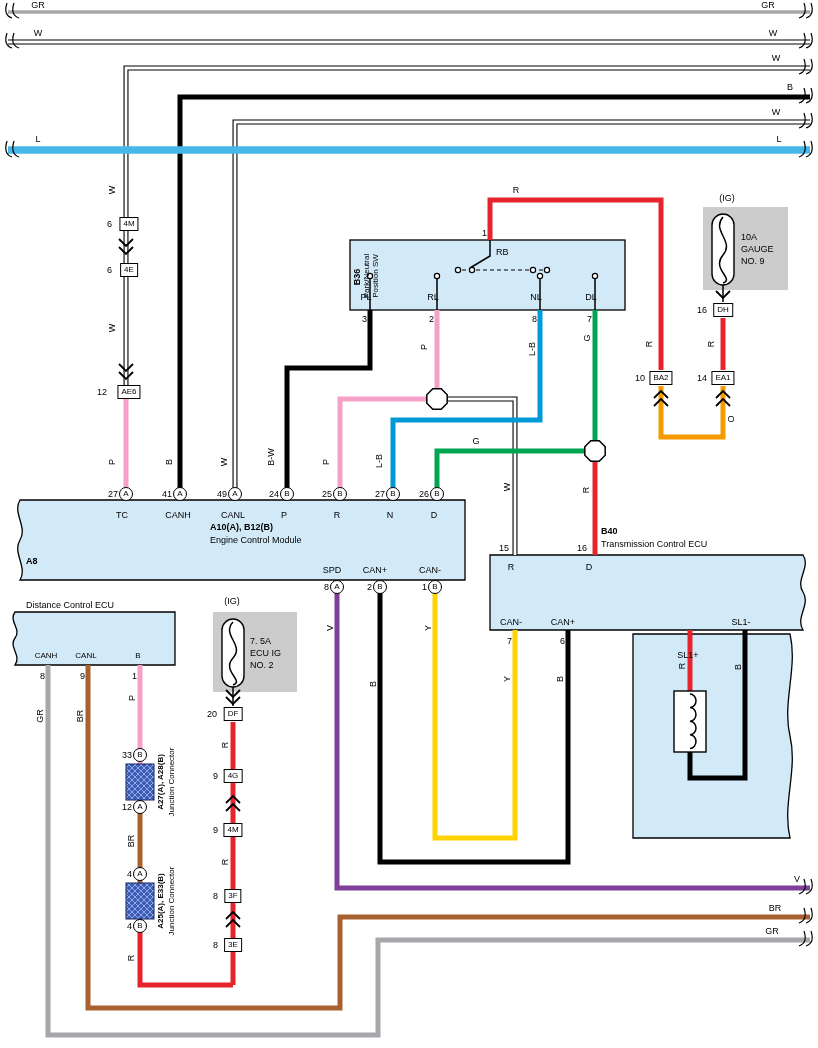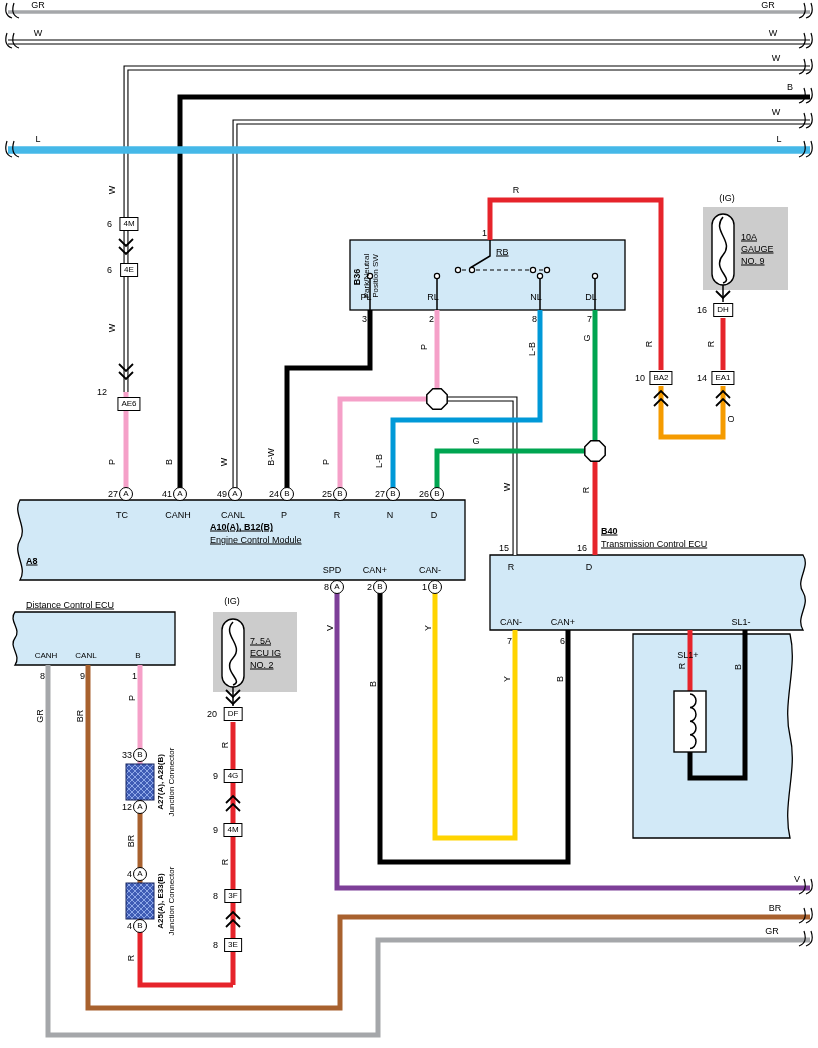--- a/index.html
+++ b/index.html
@@ -6,21 +6,21 @@
     --red:#e6242b; --pink:#f5a0c8; --green:#00a551; --blue:#0099d8; --lblue:#45b8e8;
     --orange:#f59b00; --yellow:#ffd400; --violet:#7d3f98; --brown:#a8612e; --gray:#a5a7aa;
     --compfill:#d2e9f7; --fusefill:#cccccc;
   }
   html,body{margin:0;padding:0;background:#fff;}
   .stage{position:relative;width:818px;height:1048px;background:#fff;overflow:hidden;
          font-family:"Liberation Sans",sans-serif;}
   .stage svg{position:absolute;left:0;top:0;}
   .lbl{position:absolute;font-family:"Liberation Sans",sans-serif;font-size:9px;line-height:1;
        color:#000;white-space:nowrap;transform:translate(-50%,-50%);z-index:3;}
-  .la{transform:translate(0,-50%);text-decoration:underline;}
+  .la{transform:translate(0,-50%);}
   .ra{transform:translate(-100%,-50%);}
   .vl{transform:translate(-50%,-50%) rotate(-90deg);}
   .b{font-weight:700;}
   .f8{font-size:8px;}
   .cc{position:absolute;transform:translate(-50%,-50%);border:1px solid #000;background:#fff;
       font-size:8px;line-height:10px;padding:1px 3px;z-index:3;white-space:nowrap;}
   .pc{position:absolute;transform:translate(-50%,-50%);width:12px;height:12px;border:1px solid #000;
       border-radius:50%;background:#fff;font-size:8px;line-height:12px;text-align:center;z-index:3;}
   
   .box{fill:var(--compfill);stroke:#000;stroke-width:1.3;}
@@ -187,21 +187,21 @@
 <div class="lbl" style="left:38px;top:139px">L</div>
 <div class="lbl" style="left:779px;top:139px">L</div>
 
 <div class="lbl vl" style="left:112px;top:190px">W</div>
 <div class="lbl ra" style="left:112px;top:224px">6</div>
 <div class="cc" style="left:129px;top:224px">4M</div>
 <div class="lbl ra" style="left:112px;top:270px">6</div>
 <div class="cc" style="left:129px;top:270px">4E</div>
 <div class="lbl vl" style="left:112px;top:328px">W</div>
 <div class="lbl ra" style="left:107px;top:392px">12</div>
-<div class="cc" style="left:129px;top:404px">AE6</div>
+<div class="cc" style="left:129px;top:392px">AE6</div>
 <div class="lbl vl" style="left:112px;top:462px">P</div>
 
 <div class="lbl vl" style="left:169px;top:462px">B</div>
 <div class="lbl vl" style="left:224px;top:462px">W</div>
 
 <div class="lbl vl b" style="left:357px;top:277px">B36</div>
 <div class="lbl vl f8" style="left:367px;top:276px">Park/Neutral</div>
 <div class="lbl vl f8" style="left:376px;top:276px">Position SW</div>
 <div class="lbl ra" style="left:487px;top:233px">1</div>
 <div class="lbl la" style="left:496px;top:252px">RB</div>

